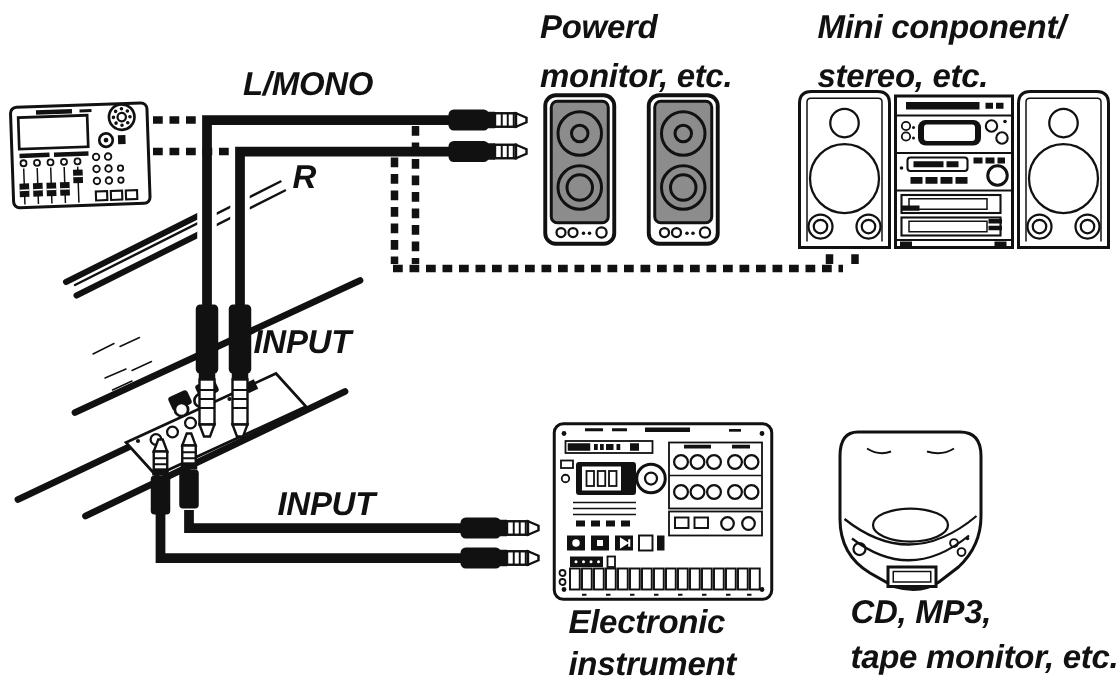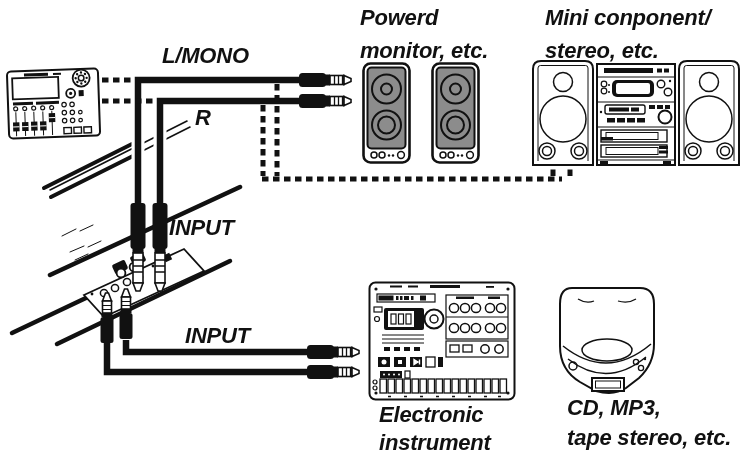--- a/index.html
+++ b/index.html
@@ -372,15 +372,15 @@
   <div class="lbl" id="lbl-r">R</div>
   <div class="lbl" id="lbl-powered">Powerd
 monitor, etc.</div>
   <div class="lbl" id="lbl-mini">Mini conponent/
 stereo, etc.</div>
   <div class="lbl" id="lbl-output">INPUT</div>
   <div class="lbl" id="lbl-elec">Electronic
 instrument</div>
   <div class="lbl" id="lbl-input">INPUT</div>
   <div class="lbl" id="lbl-cd">CD, MP3,
-tape stereo, etc.</div>
+tape monitor, etc.</div>
 
 </div>
 
 </body></html>

